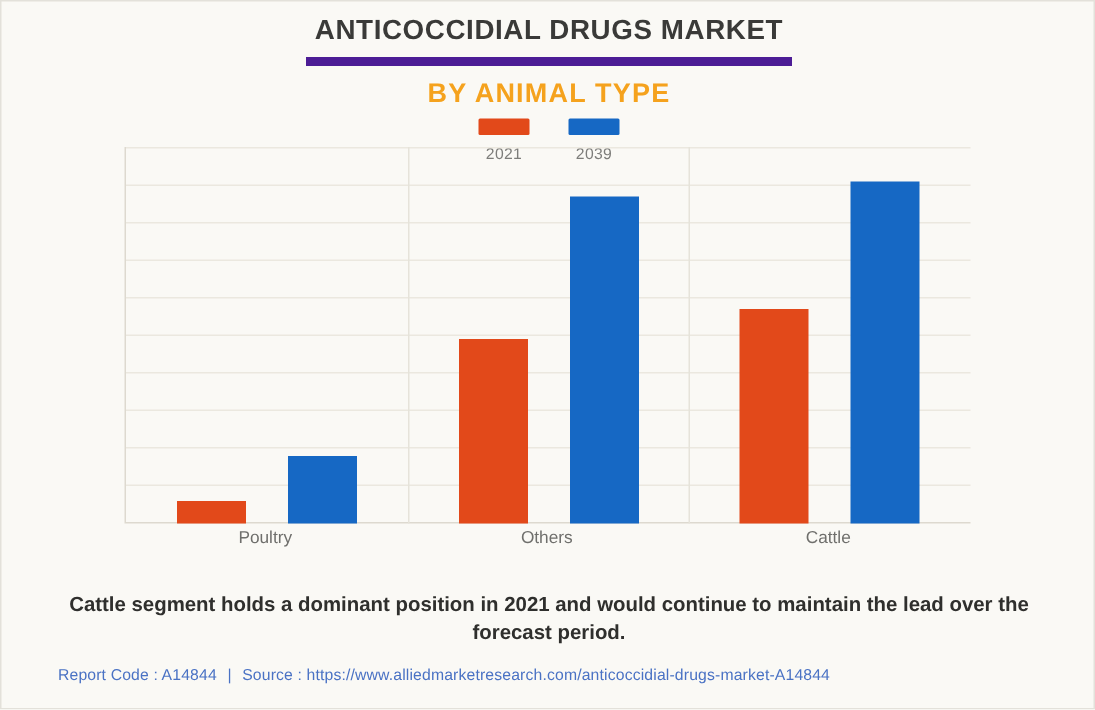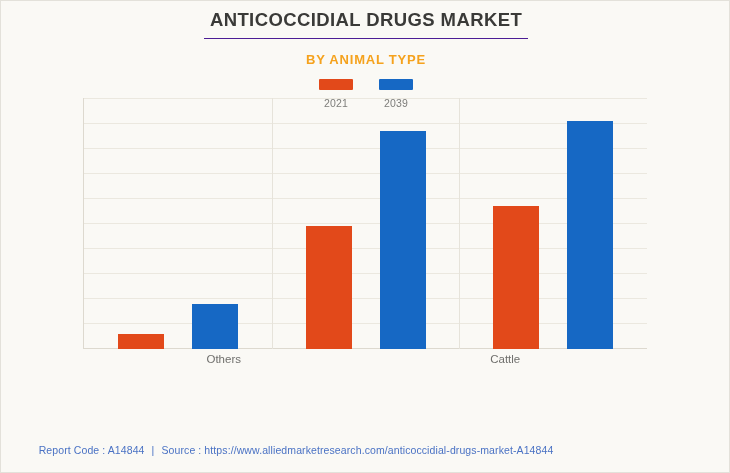--- a/index.html
+++ b/index.html
@@ -29,31 +29,31 @@
     width: 730px;
     text-align: center;
   }
   .chart-title {
     display: inline-block;
     font-size: 18.5px;
     font-weight: bold;
     letter-spacing: 0.4px;
     color: #3a3a38;
     padding: 0 6px 7px 6px;
-    border-bottom: 1px solid #4c1d95;
+    border-bottom: 6px solid #4c1d95;
     white-space: nowrap;
   }
 
   
   .subtitle {
     position: absolute;
     left: 0; top: 51px;
     width: 730px;
     text-align: center;
-    font-size: 13px;
+    font-size: 18px;
     font-weight: bold;
     letter-spacing: 0.8px;
     color: #f5a21d;
   }
 
   
   .legend {
     position: absolute;
     left: 0; top: 78px;
     width: 730px;
@@ -223,24 +223,26 @@
         <div class="bar" style="height: 218.37px; background: rgb(22, 104, 196);"></div>
       </div>
       <div class="group">
         <div class="bar" style="height: 143.07px; background: rgb(226, 73, 26);"></div>
         <div class="bar" style="height: 228.41px; background: rgb(22, 104, 196);"></div>
       </div>
     </div>
   </div>
 
   <div class="xaxis">
+    <div class="xtick">Poultry</div>
     <div class="xtick">Others</div>
     <div class="xtick">Cattle</div>
   </div>
 
+  <div class="caption">Cattle segment holds a dominant position in 2021 and would continue to maintain the lead over the forecast period.</div>
 
   <div class="footer" style="color: rgb(74, 114, 196);">
     <span>Report Code : A14844</span>
     <span class="sep">|</span>
     <span>Source : https://www.alliedmarketresearch.com/anticoccidial-drugs-market-A14844</span>
   </div>
 
 </div>
 
 </body></html>

